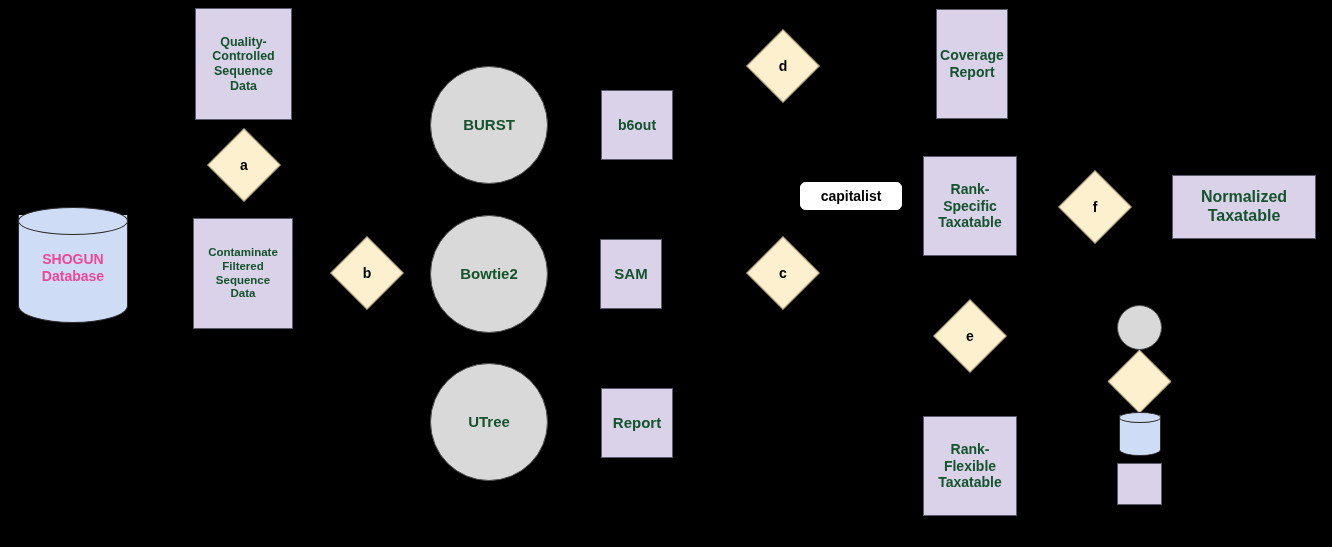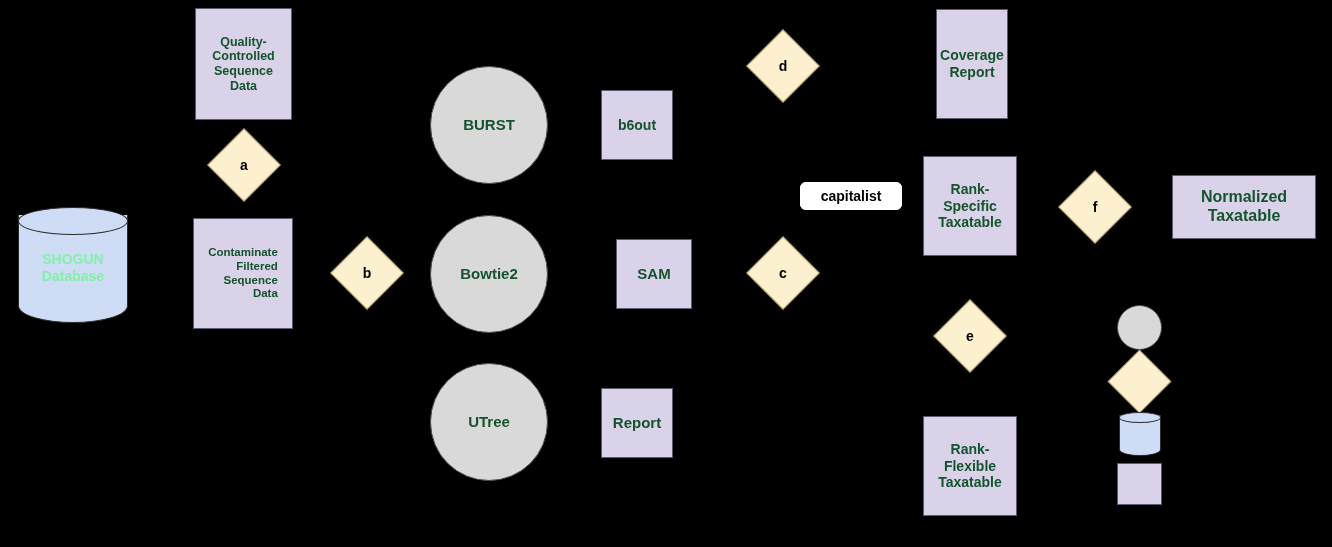--- a/index.html
+++ b/index.html
@@ -94,21 +94,21 @@
     border: 1px solid #2b2b2b;
     border-radius: 50%;
     box-sizing: border-box;
   }
   .cyl-text {
     position: absolute;
     left: 0; right: 0;
     top: 38%;
     text-align: center;
     font-weight: bold;
-    color: #86efac;
+    color: #ec4899;
     line-height: 1.2;
   }
 
   
   .note {
     position: absolute;
     background: #ffffff;
     color: #000000;
     font-weight: bold;
     border-radius: 5px;
@@ -139,21 +139,21 @@
       <div>SHOGUN</div>
       <div>Database</div>
     </div>
   </div>
 
   <div class="node rect" style="left:195px; top:8px; width:97px; height:112px; font-size:12.5px; white-space:pre-line;">Quality-
 Controlled
 Sequence
 Data</div>
 
-  <div class="node rect" style="left:193px; top:218px; width:100px; height:111px; font-size:11.5px; white-space:pre-line;text-align:right;">Contaminate
+  <div class="node rect" style="left:193px; top:218px; width:100px; height:111px; font-size:11.5px; white-space:pre-line;">Contaminate
 Filtered
 Sequence
 Data</div>
 
   <div class="diamond-wrap" style="left:218px; top:139px; width:52px; height:52px;">
     <div class="diamond-shape"></div>
     <span class="diamond-label">a</span>
   </div>
 
   <div class="diamond-wrap" style="left:341px; top:247px; width:52px; height:52px;">
@@ -162,21 +162,21 @@
   </div>
 
   <div class="node circle" style="left:430px; top:66px; width:118px; height:118px; font-size:15px;">BURST</div>
 
   <div class="node circle" style="left:430px; top:215px; width:118px; height:118px; font-size:15px;">Bowtie2</div>
 
   <div class="node circle" style="left:430px; top:363px; width:118px; height:118px; font-size:15px;">UTree</div>
 
   <div class="node rect" style="left:601px; top:90px; width:72px; height:70px; font-size:14px;">b6out</div>
 
-  <div class="node rect" style="left:616px; top:239px; width:76px; height:70px; font-size:15px;text-align:right;">SAM</div>
+  <div class="node rect" style="left:600px; top:239px; width:62px; height:70px; font-size:15px;text-align:right;">SAM</div>
 
   <div class="node rect" style="left:601px; top:388px; width:72px; height:70px; font-size:15px;">Report</div>
 
   <div class="diamond-wrap" style="left:757px; top:40px; width:52px; height:52px;">
     <div class="diamond-shape"></div>
     <span class="diamond-label">d</span>
   </div>
 
   <div class="diamond-wrap" style="left:757px; top:247px; width:52px; height:52px;">
     <div class="diamond-shape"></div>

